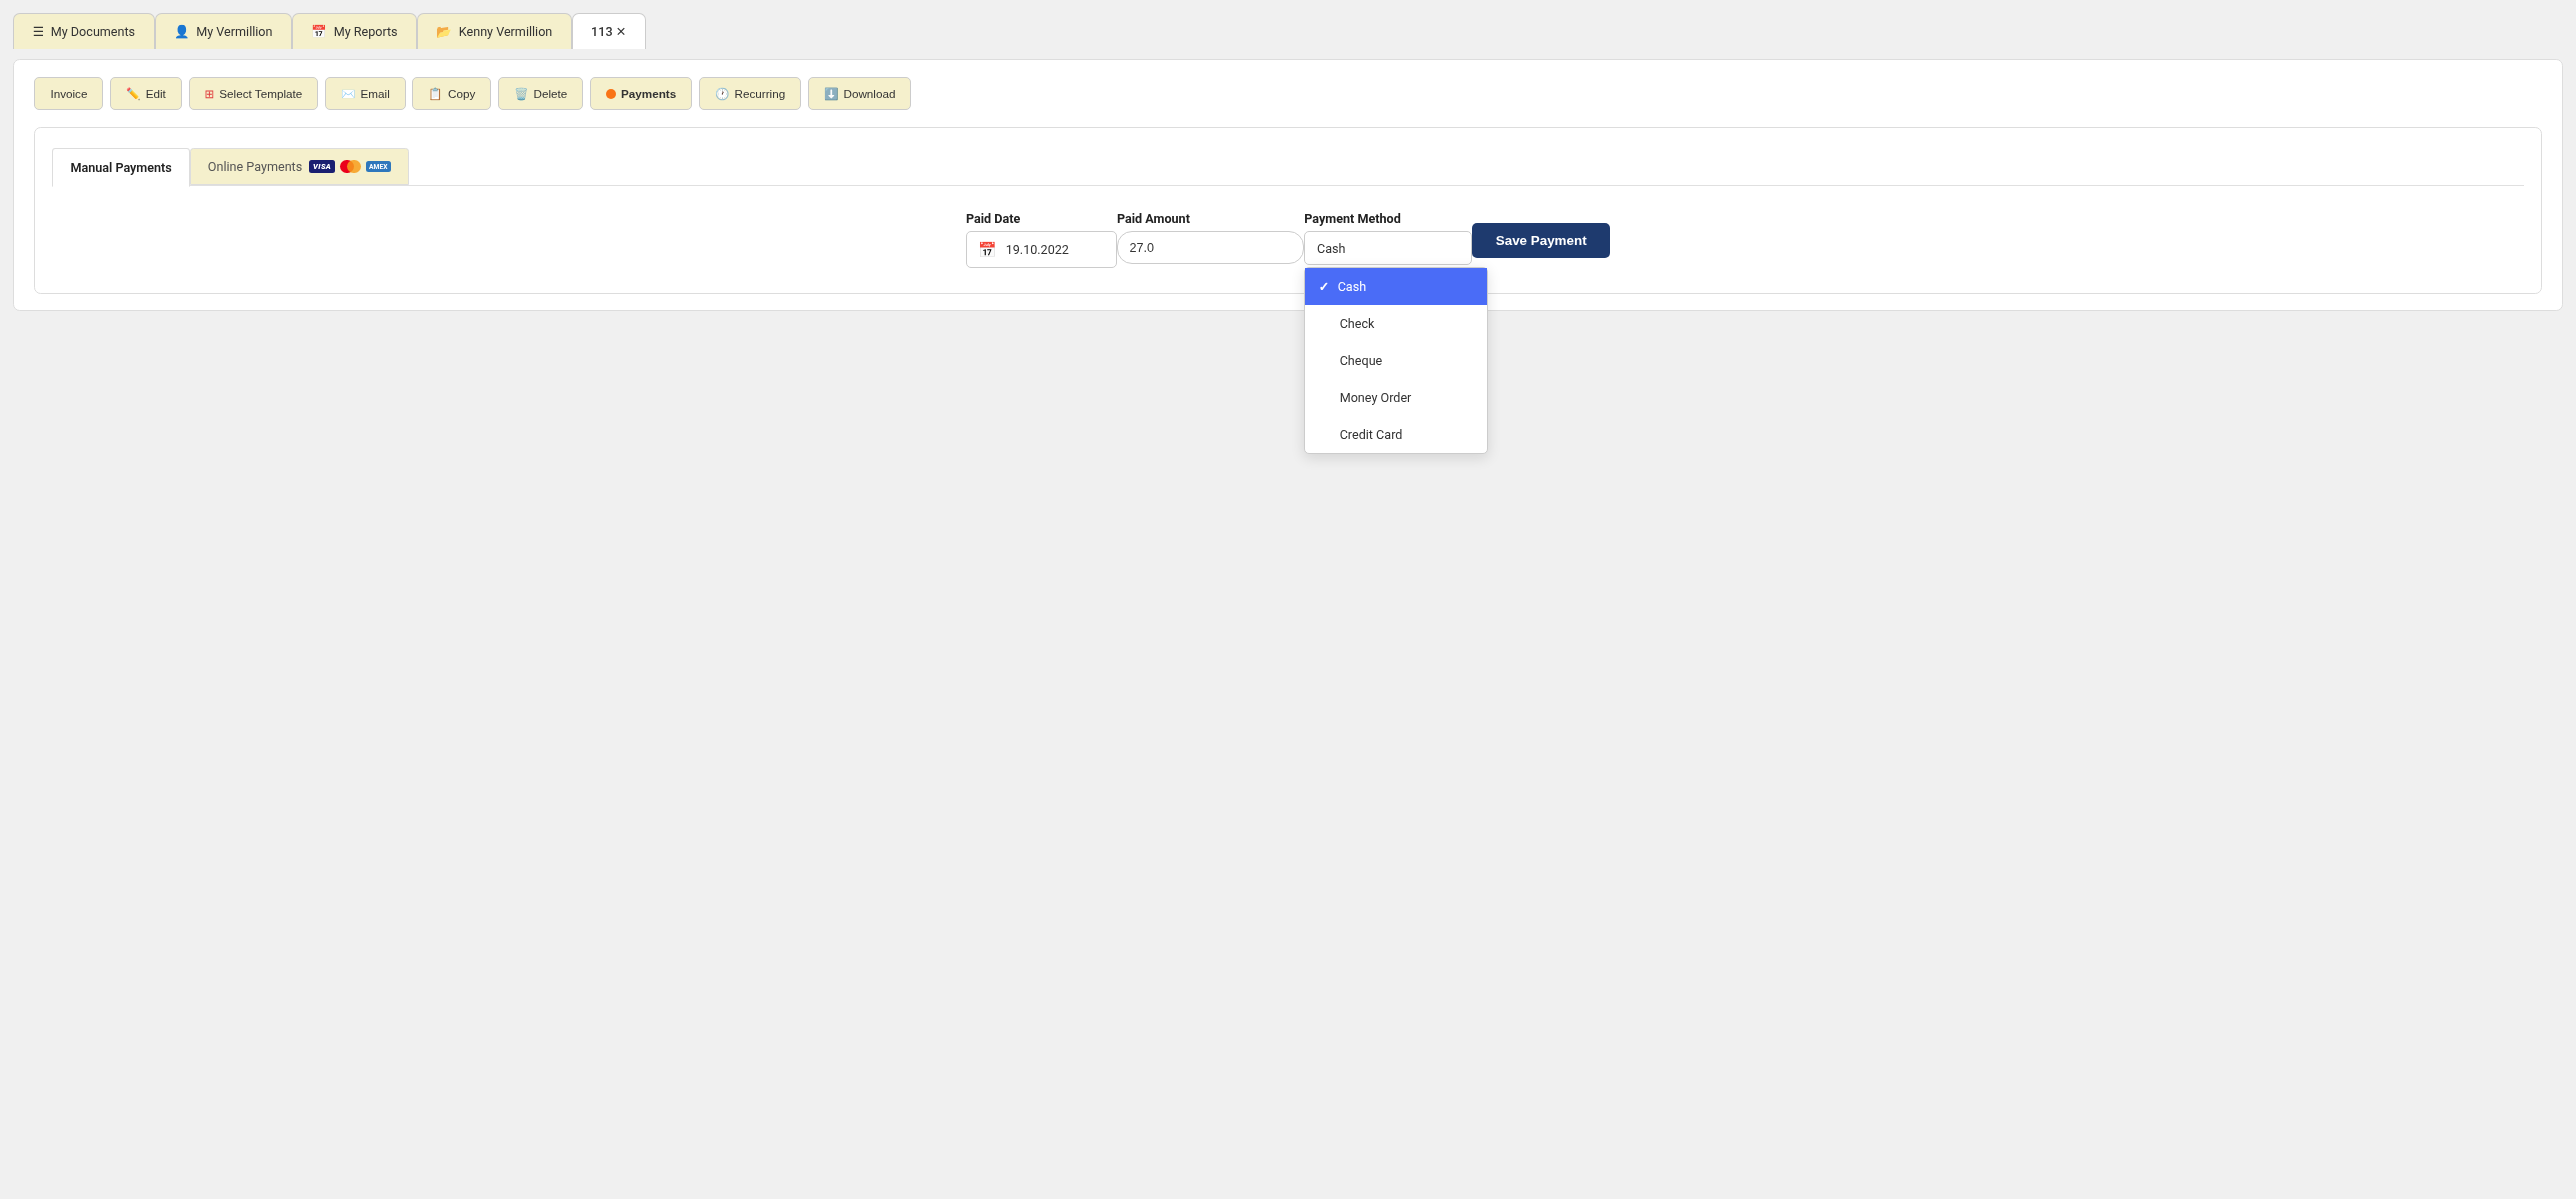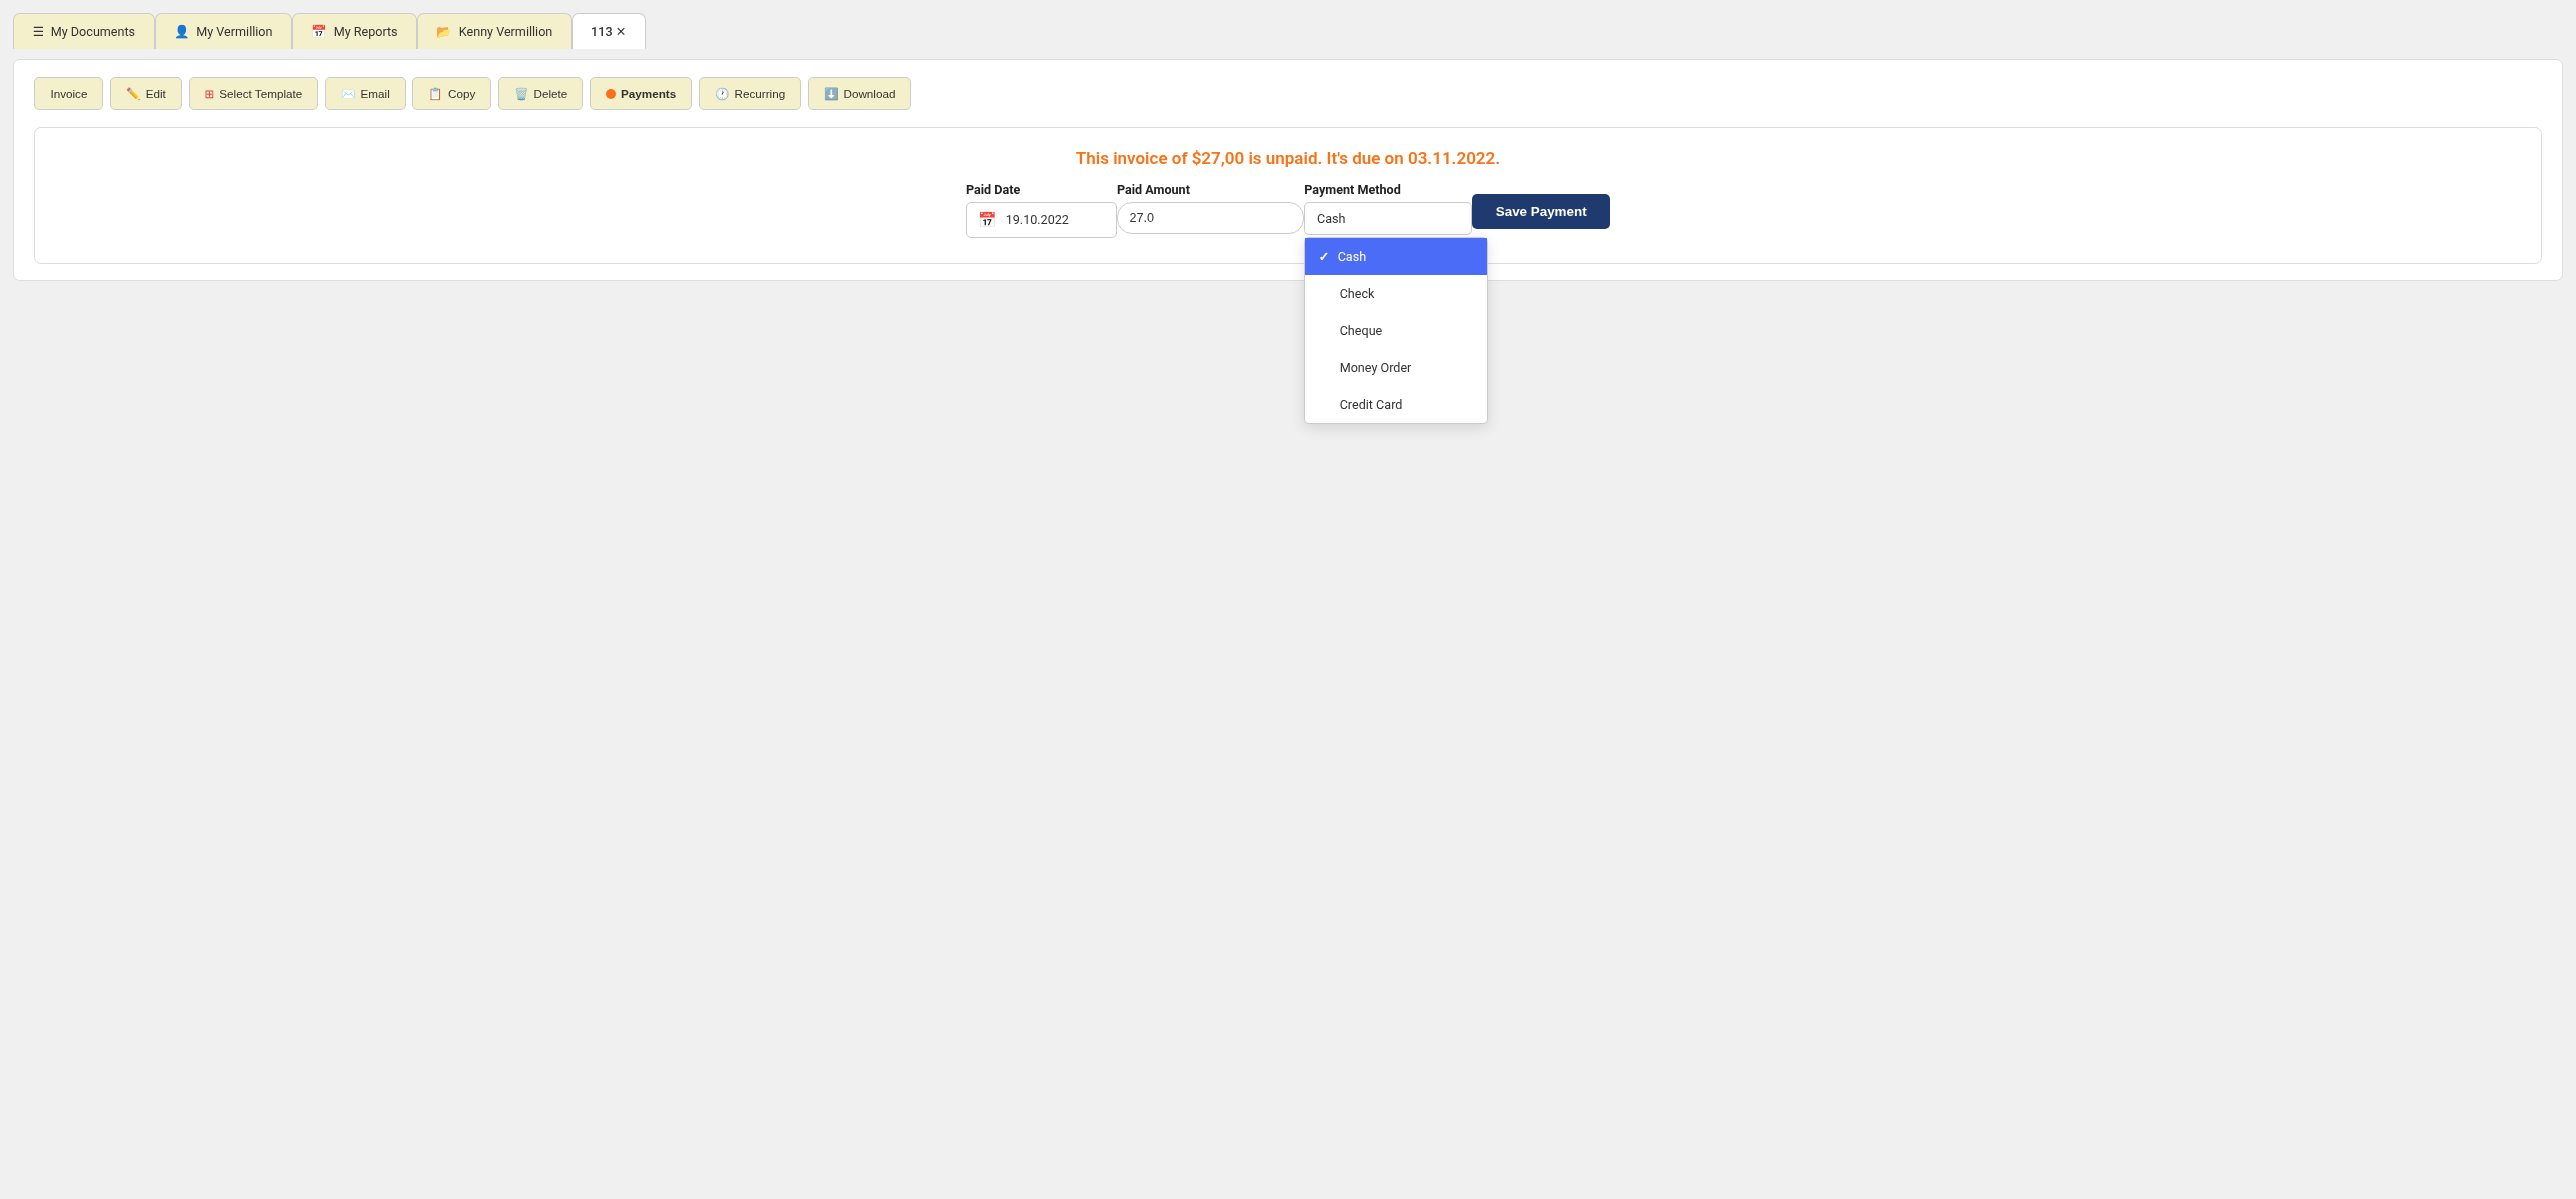--- a/index.html
+++ b/index.html
@@ -361,22 +361,37 @@
       <span>Recurring</span>
     </button>
     <button class="toolbar-btn">
       <span class="btn-icon">⬇️</span>
       <span>Download</span>
     </button>
   </div>
 
   <div class="payment-section">
 
-
-    <div class="unpaid-message">This invoice of $27,00 is unpaid. It's due on 03.11.2022.</div>
+    <div class="payment-tabs">
+      <div class="payment-tab active">
+        <span>Manual Payments</span>
+      </div>
+      <div class="payment-tab inactive">
+        <span>Online Payments</span>
+        <div class="card-logos">
+          <span class="visa-logo">VISA</span>
+          <span class="mc-logo">
+            <span class="mc-circle-left"></span>
+            <span class="mc-circle-right"></span>
+          </span>
+          <span class="amex-logo">AMEX</span>
+        </div>
+      </div>
+    </div>
+
 
 
     <div class="payment-form">
 
       <div class="form-group">
         <label>Paid Date</label>
         <div class="date-input-wrapper">
           <span class="cal-icon">📅</span>
           <span>19.10.2022</span>
         </div>

